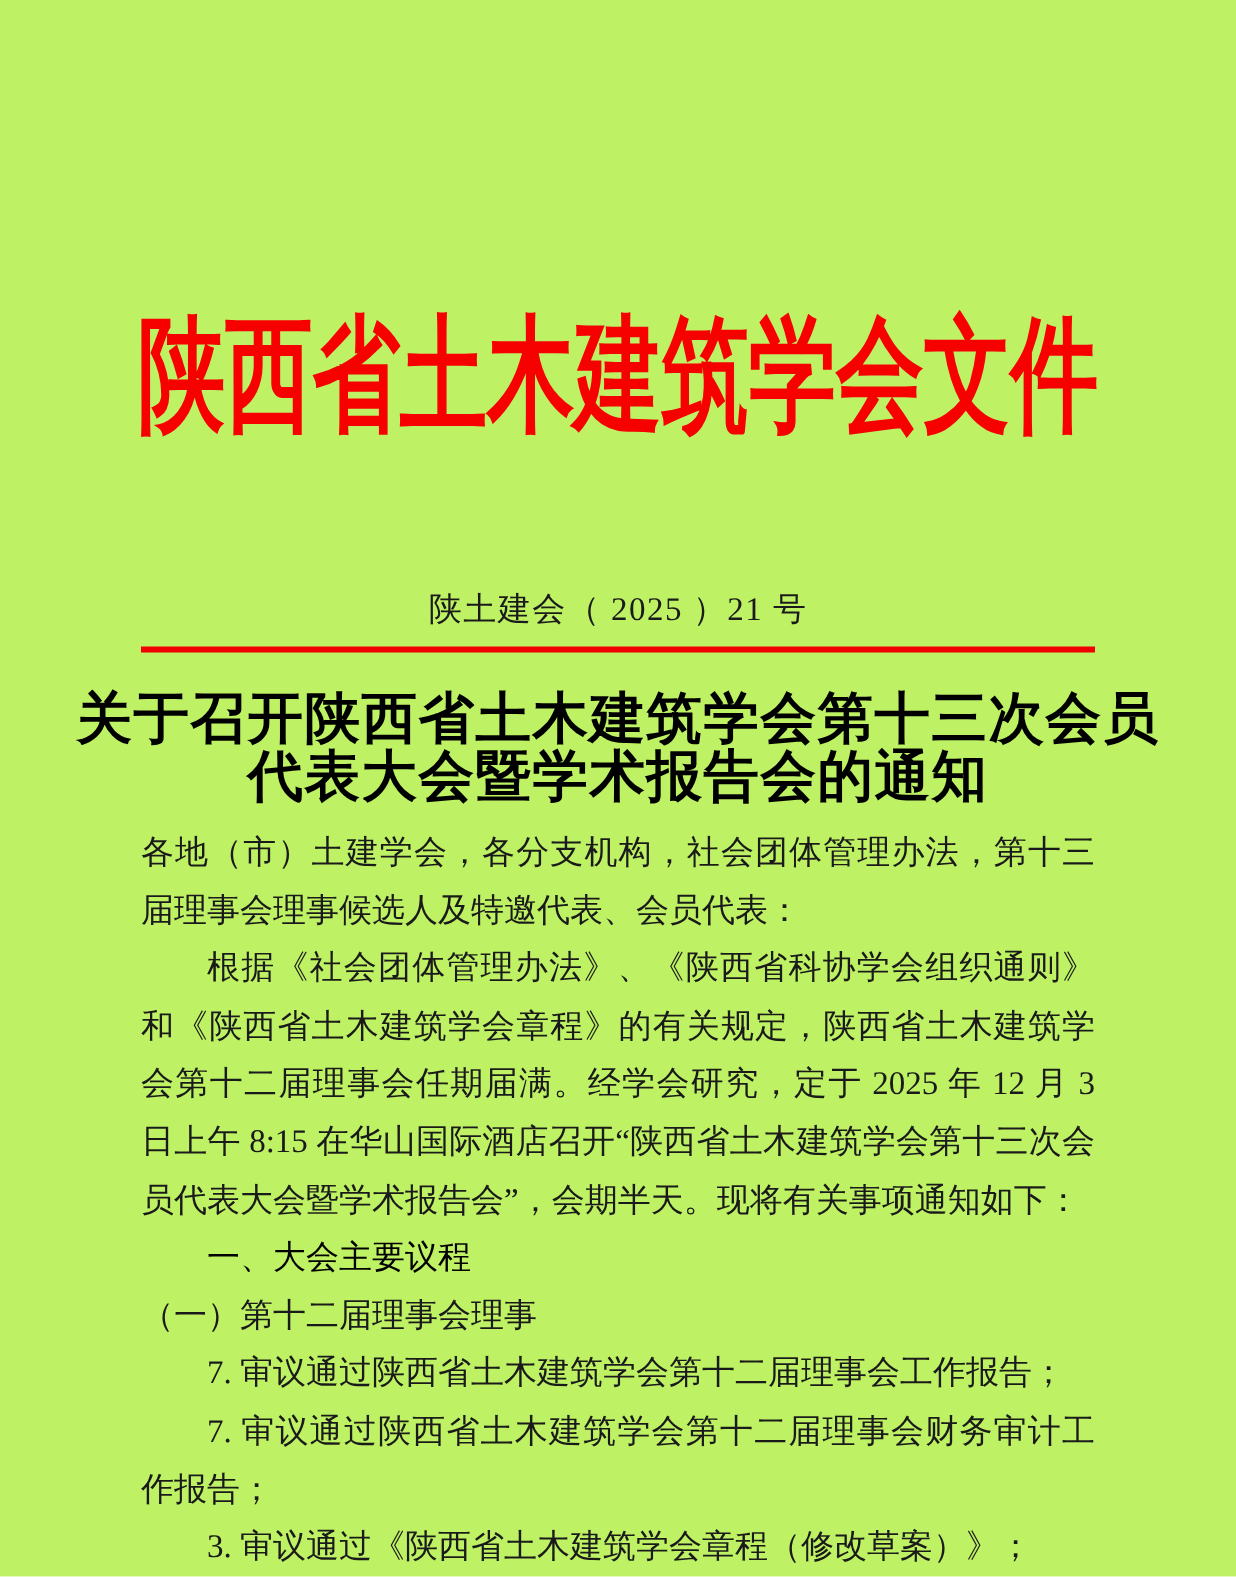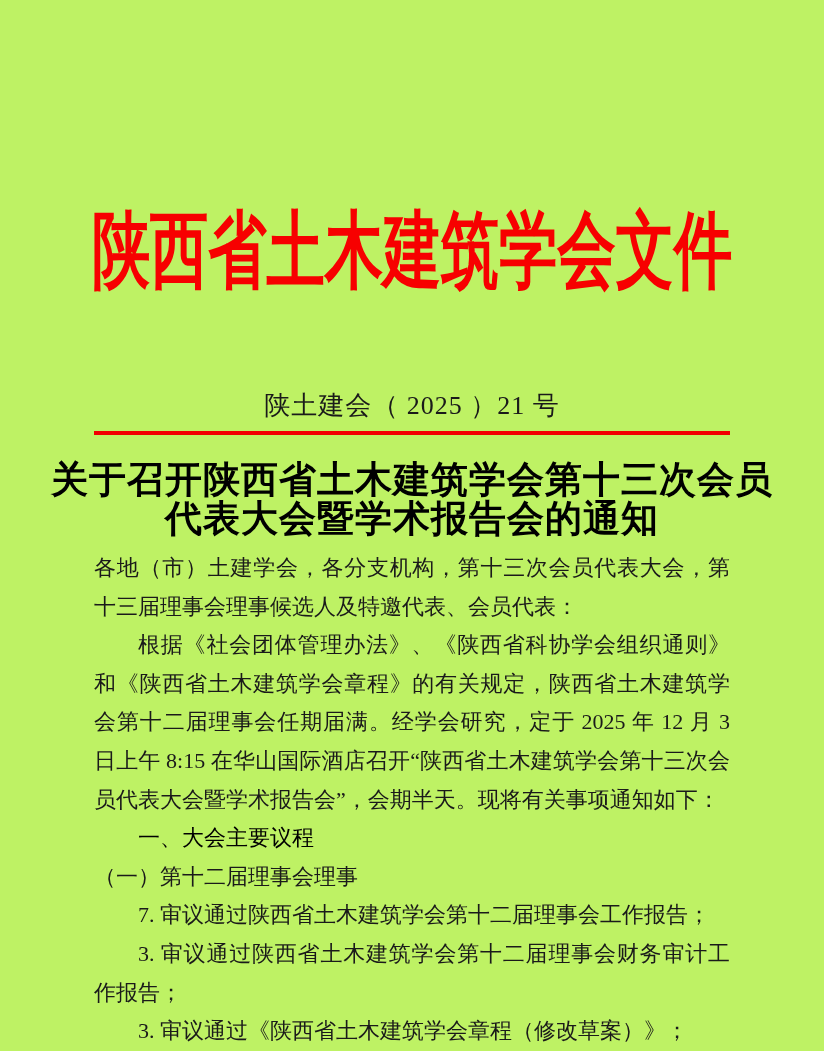--- a/index.html
+++ b/index.html
@@ -32,21 +32,21 @@
     transform: scale(0.97, 1.4);
     transform-origin: 50% 0;
   }
   .doc-number {
     position: absolute;
     top: 393px;
     left: 0;
     right: 0;
     text-align: center;
     font-family: "Liberation Serif", serif;
-    font-size: 26px;
+    font-size: 22px;
     line-height: 26px;
     letter-spacing: 1px;
     color: #1a1a1a;
   }
   .red-rule {
     position: absolute;
     top: 431px;
     left: 94px;
     width: 636px;
     height: 4px;
@@ -100,22 +100,22 @@
   <div class="doc-number">陕土建会（ 2025 ）21 号</div>
 
   <div class="red-rule"></div>
 
   <div class="notice-title">
     <div>关于召开陕西省土木建筑学会第十三次会员</div>
     <div>代表大会暨学术报告会的通知</div>
   </div>
 
   <div class="body-text">
-    <p>各地（市）土建学会，各分支机构，第十三次会员代表大会，第十三届理事会理事候选人及特邀代表、会员代表：</p>
+    <p>各地（市）土建学会，各分支机构，社会团体管理办法，第十三届理事会理事候选人及特邀代表、会员代表：</p>
     <p class="indent">根据《社会团体管理办法》、《陕西省科协学会组织通则》和《陕西省土木建筑学会章程》的有关规定，陕西省土木建筑学会第十二届理事会任期届满。经学会研究，定于 2025 年 12 月 3 日上午 8:15 在华山国际酒店召开“陕西省土木建筑学会第十三次会员代表大会暨学术报告会”，会期半天。现将有关事项通知如下：</p>
     <p class="indent section-heading">一、大会主要议程</p>
     <p>（一）第十二届理事会理事</p>
     <p class="indent">7. 审议通过陕西省土木建筑学会第十二届理事会工作报告；</p>
-    <p class="indent">3. 审议通过陕西省土木建筑学会第十二届理事会财务审计工作报告；</p>
+    <p class="indent">7. 审议通过陕西省土木建筑学会第十二届理事会财务审计工作报告；</p>
     <p class="indent">3. 审议通过《陕西省土木建筑学会章程（修改草案）》；</p>
   </div>
 
 </div>
 
 </body></html>

